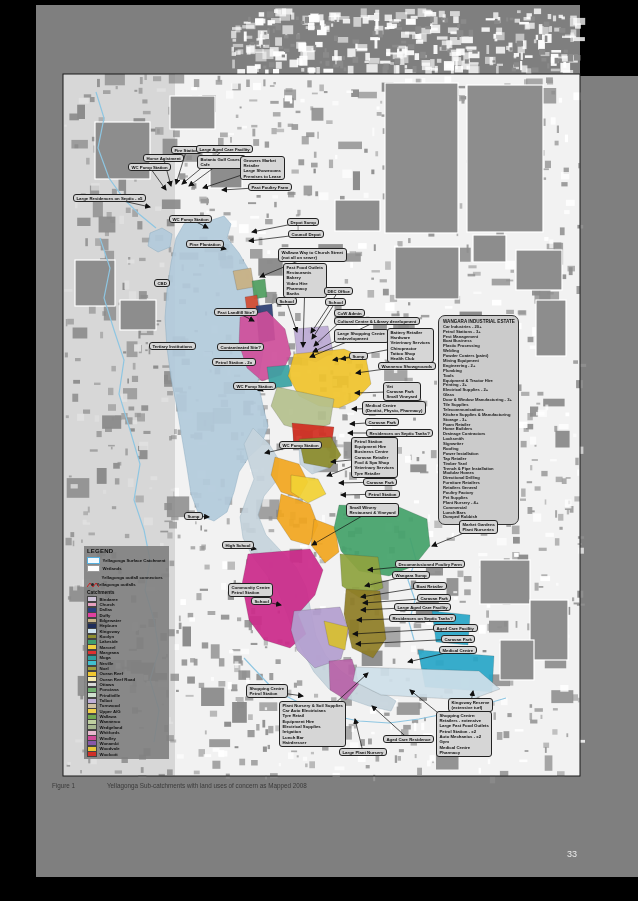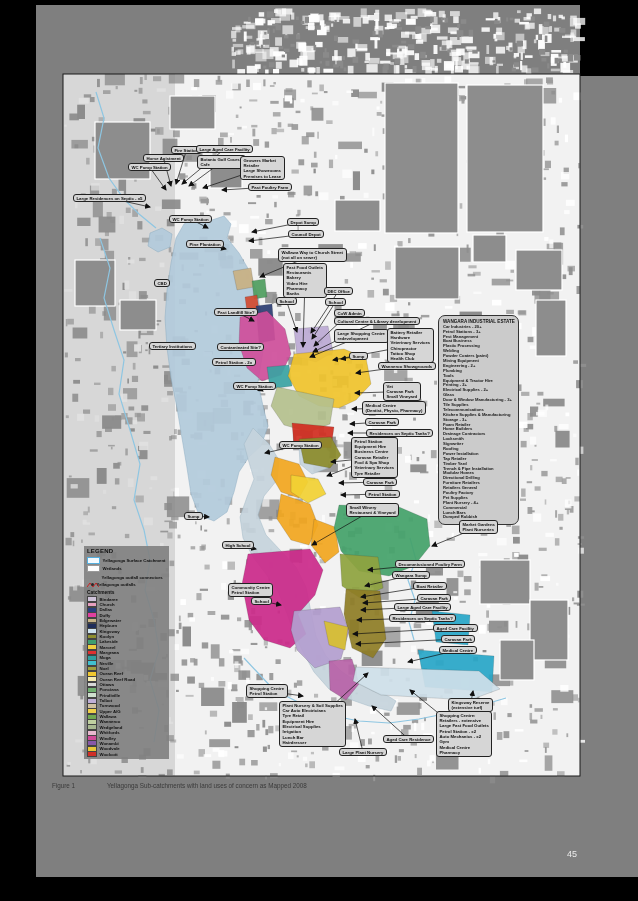--- a/index.html
+++ b/index.html
@@ -2271,14 +2271,14 @@
           <span class="lab">Woolcott</span>
         </div>
       </div>
   </div>
 
   <div class="caption">
     <span class="fl">Figure 1</span>
     <span>Yellagonga Sub-catchments with land uses of concern as Mapped 2008</span>
   </div>
 
-  <div class="pageno">45</div>
+  <div class="pageno">33</div>
 </div>
 
 </body></html>

